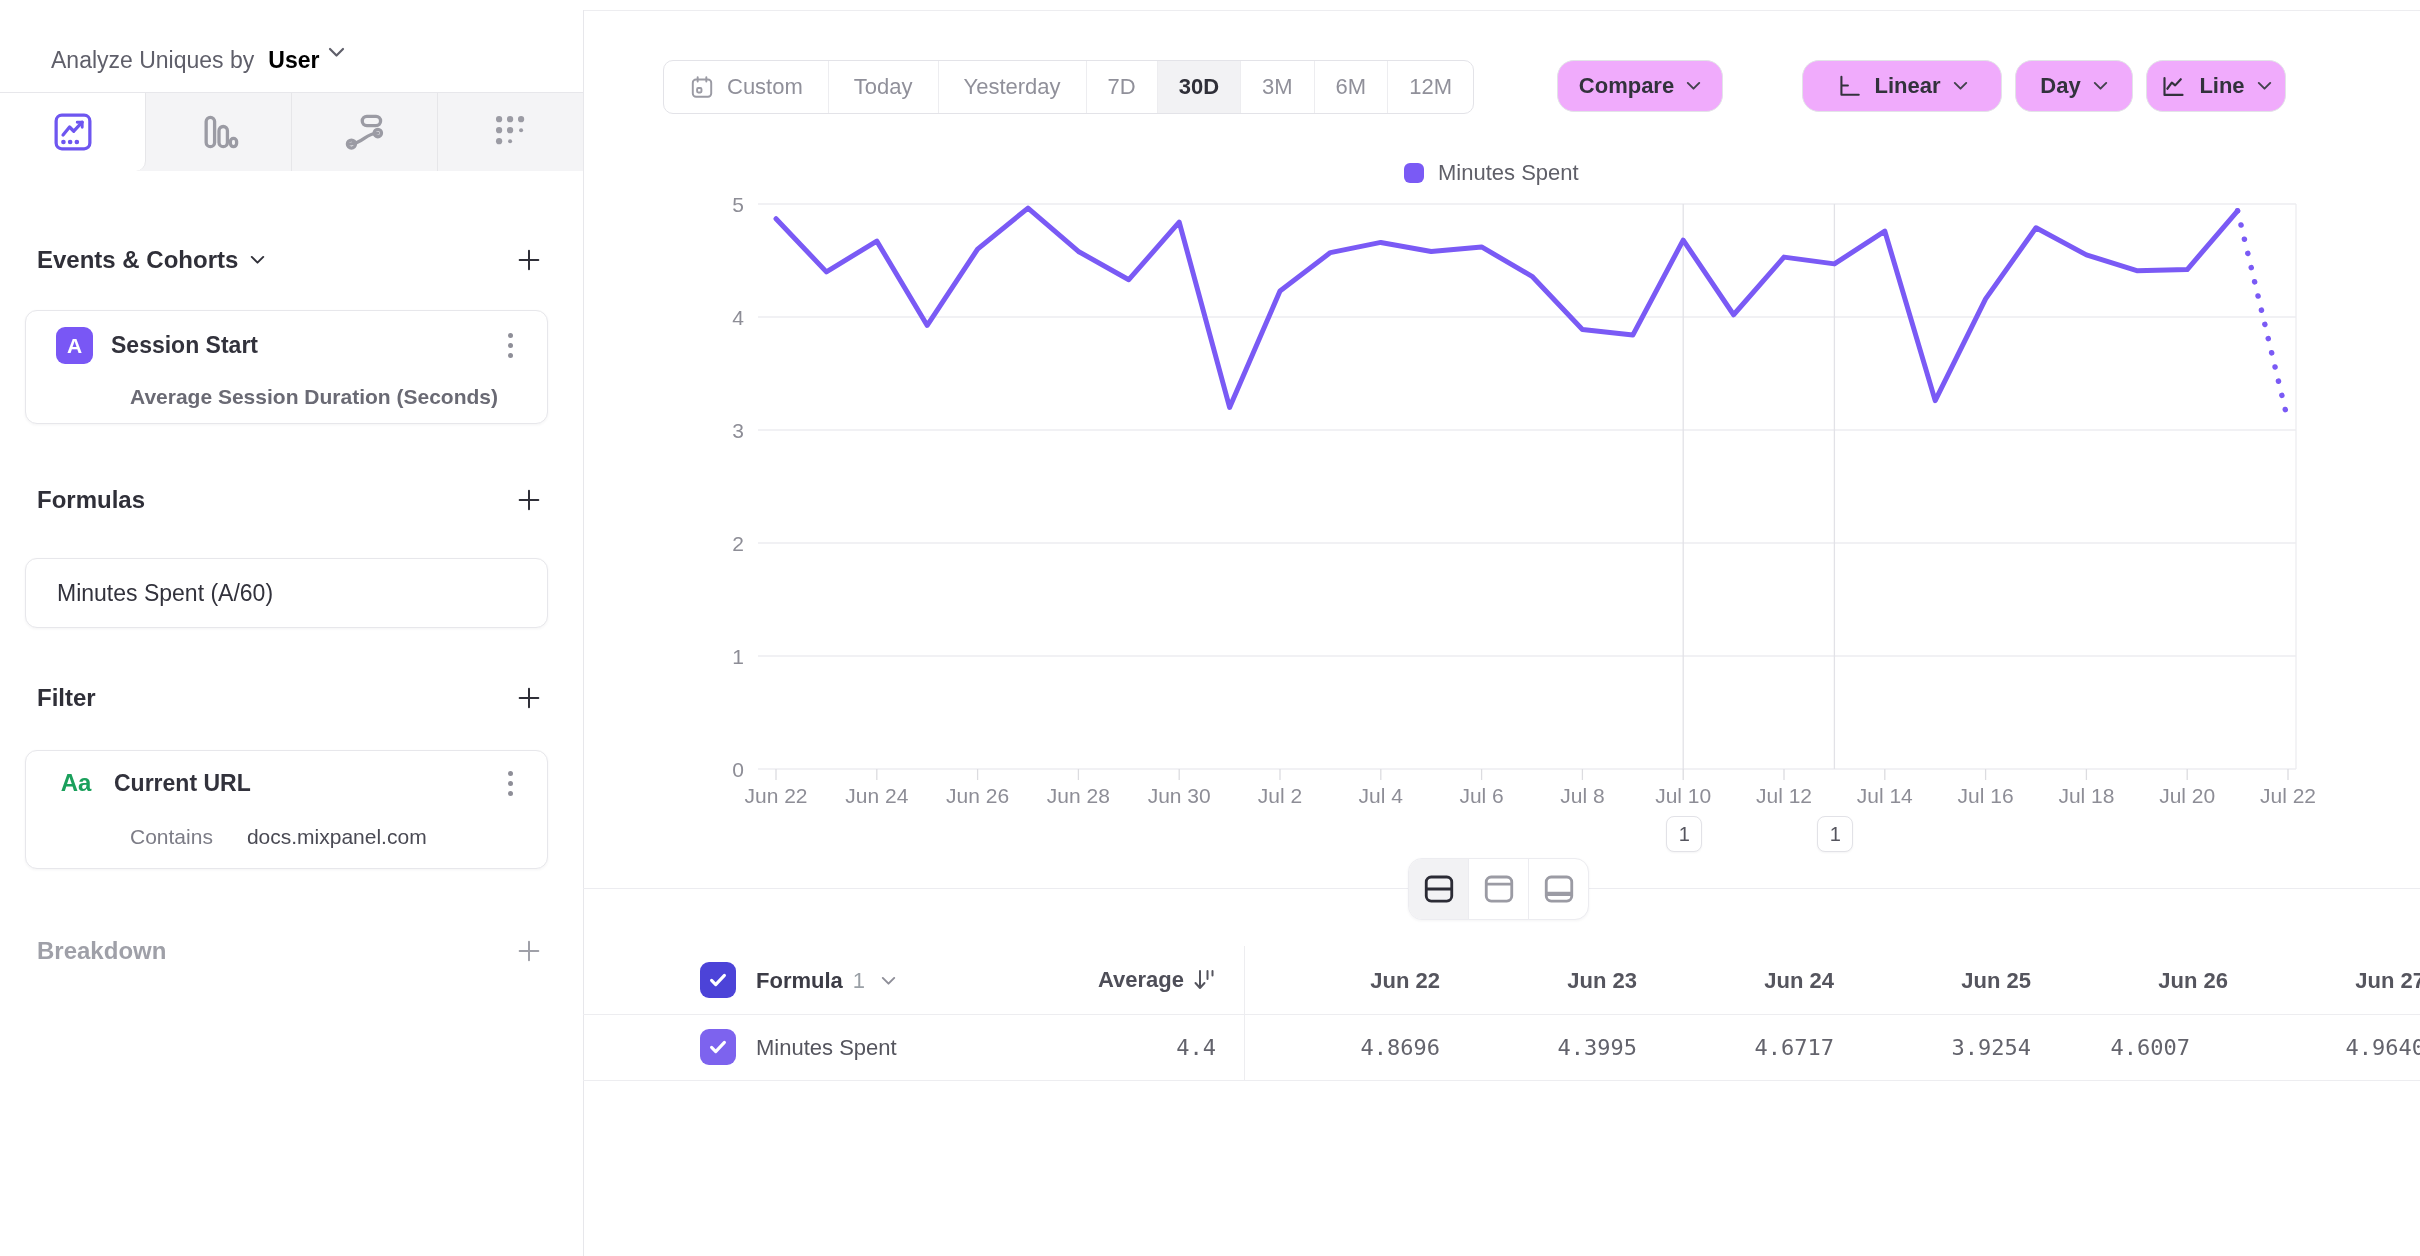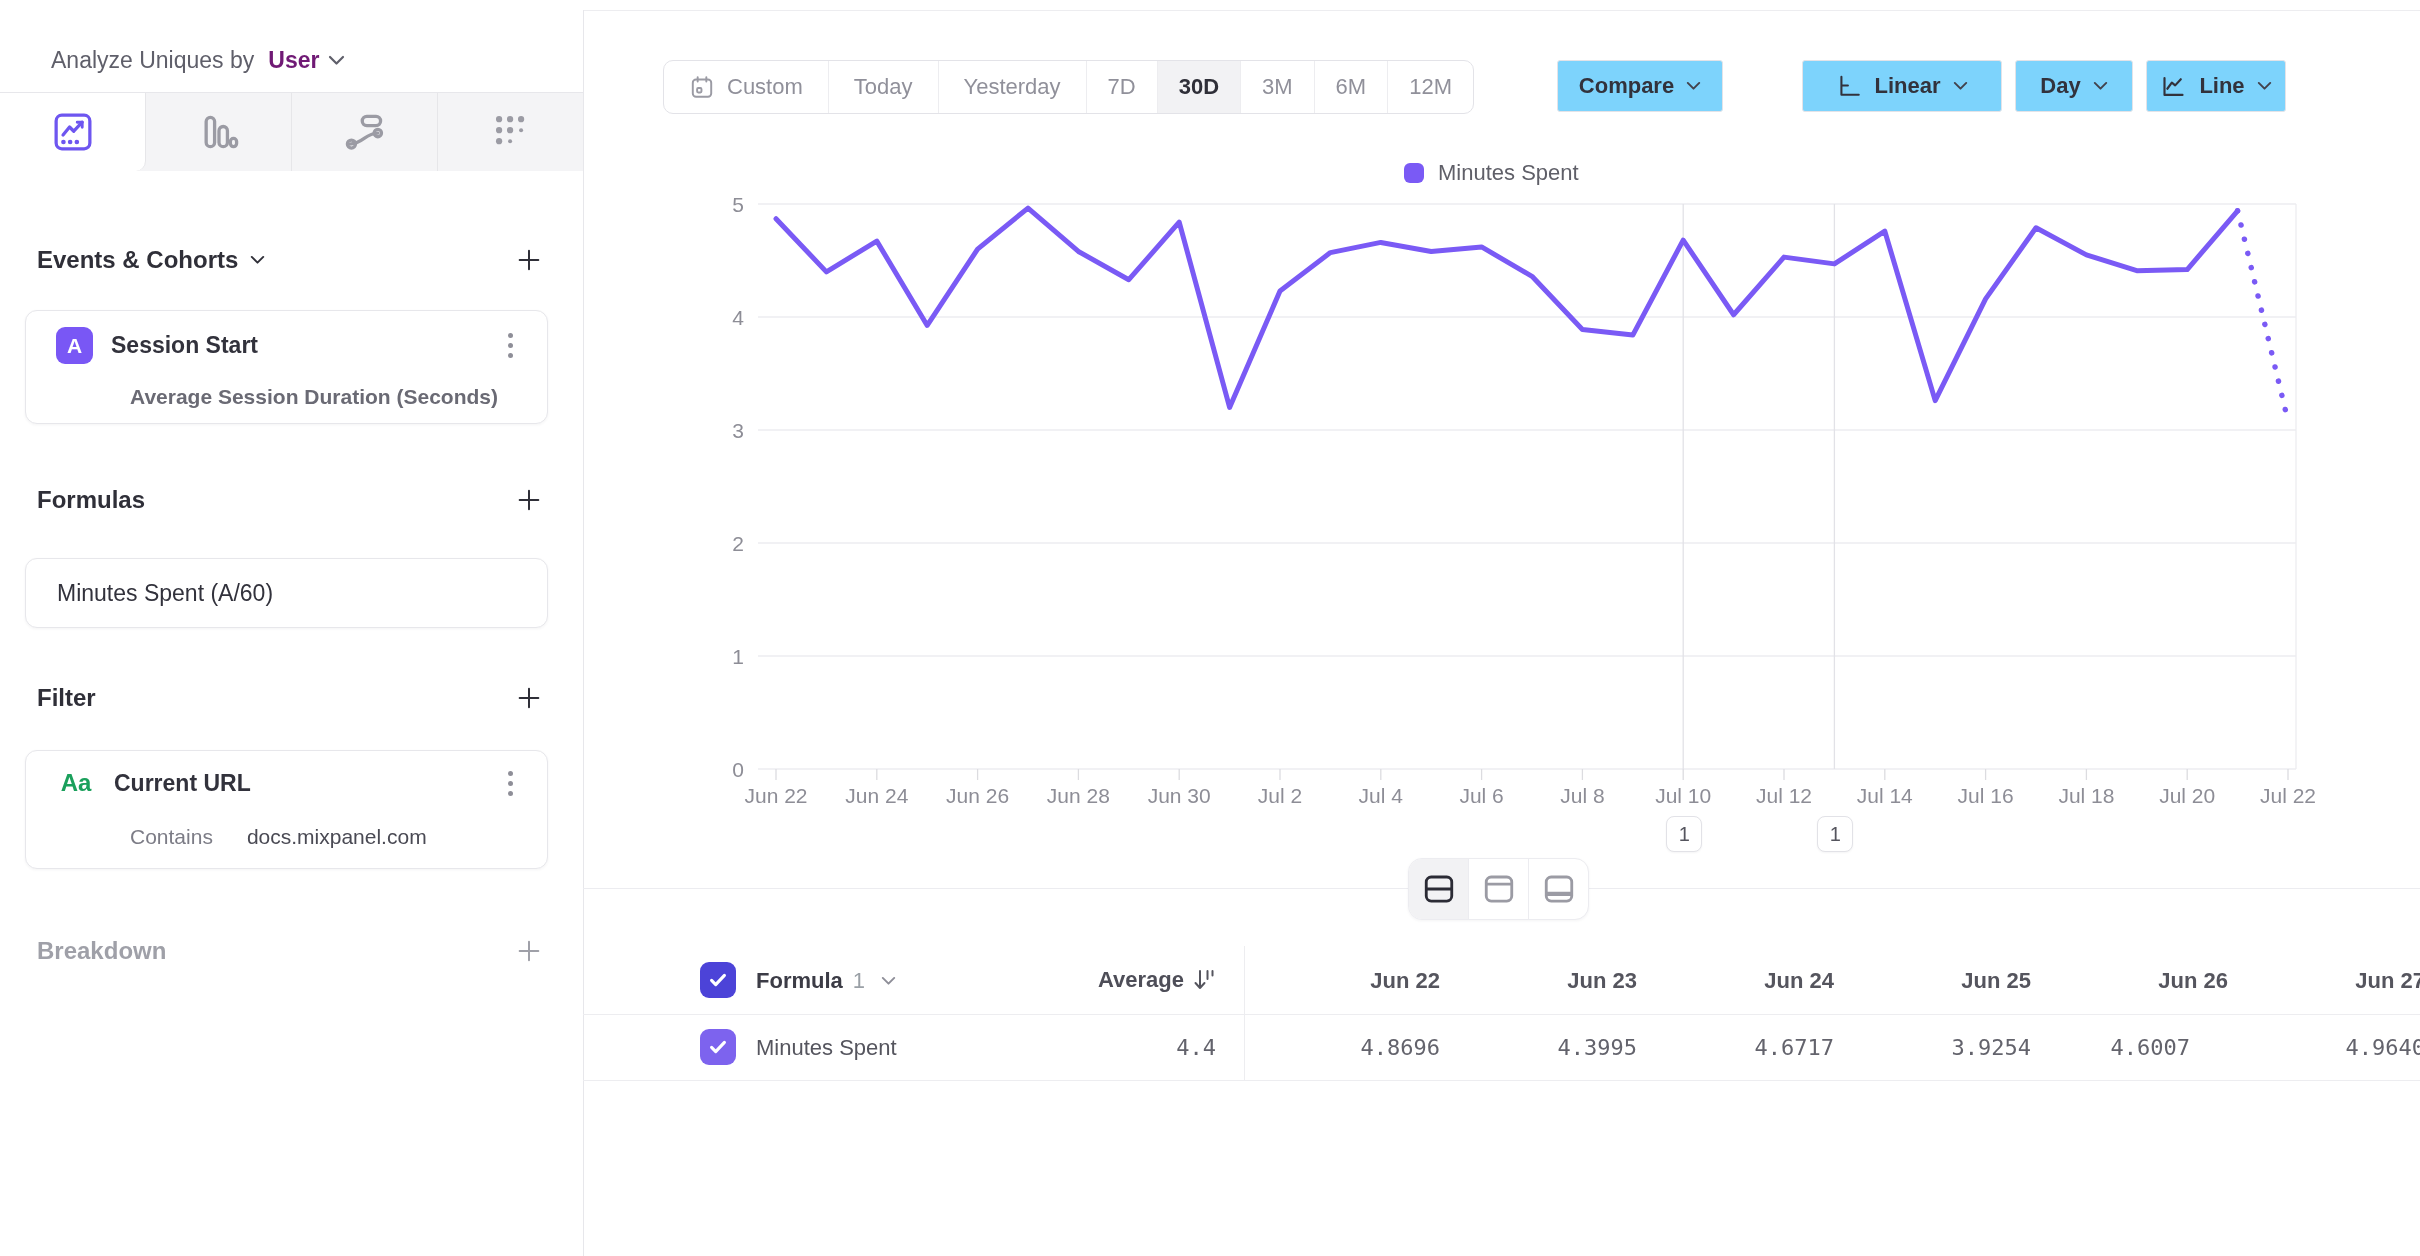--- a/index.html
+++ b/index.html
@@ -5,21 +5,21 @@
   html,body{margin:0;padding:0;}
   body{width:2420px;height:1256px;font-family:"Liberation Sans",sans-serif;background:#fff;color:#32323c;}
   .app{position:relative;width:2420px;height:1256px;overflow:hidden;background:#fff;}
   .abs{position:absolute;}
   .top-line{left:0;top:10px;width:2420px;height:1px;background:#ededf0;}
 
   
   .sidebar{left:0;top:0;width:583px;height:1246px;top:10px;border-right:1px solid #e7e7eb;background:#fff;}
   .sb-header{left:51px;top:26px;height:48px;display:flex;align-items:center;gap:14px;font-size:23px;}
   .sb-header .lbl{color:#5f5f6a;}
-  .sb-header .val{color:#701a75;font-weight:700;display:flex;align-items:center;gap:9px;cursor:pointer;}
+  .sb-header .val{color:#000000;font-weight:700;display:flex;align-items:flex-start;gap:9px;cursor:pointer;}
   .tabstrip{left:0;top:82px;width:583px;height:78px;background:#f4f4f6;border-top:1px solid #e7e7eb;display:flex;}
   .tabcell{width:145.75px;display:flex;align-items:center;justify-content:center;border-right:1px solid #e6e6e9;cursor:pointer;}
   .tabcell:last-child{border-right:none;}
   .tabcell.active{background:#fff;border-bottom-right-radius:10px;}
   .sec-head{left:37px;width:509px;display:flex;align-items:center;justify-content:space-between;height:40px;}
   .sec-title{font-size:24px;font-weight:700;color:#2f2f38;display:flex;align-items:center;gap:12px;}
   .sec-head.muted .sec-title{color:#9fa0a8;}
   .card{left:25px;width:521px;background:#fff;border:1px solid #e7e7eb;border-radius:12px;box-shadow:0 1px 3px rgba(40,40,60,.05);}
   .card-line1{position:absolute;left:30px;right:24px;display:flex;align-items:center;gap:18px;}
   .badge-a{width:37px;height:37px;border-radius:9px;display:flex;align-items:center;justify-content:center;color:#fff;font-size:21px;font-weight:700;}
@@ -31,21 +31,21 @@
   .filter-sub .val{color:#4a4a54;}
   .kebab{display:flex;flex-direction:column;gap:5px;align-items:center;width:26px;cursor:pointer;}
   .kebab i{width:5px;height:5px;border-radius:50%;background:#8e8e98;}
   .plus-btn{width:34px;height:34px;display:flex;align-items:center;justify-content:center;cursor:pointer;}
 
   
   .seg{left:663px;top:60px;height:52px;border:1px solid #e3e3e8;border-radius:10px;background:#fff;display:flex;align-items:stretch;overflow:hidden;}
   .seg-item{display:flex;align-items:center;gap:12px;padding:0 25px;font-size:22px;color:#90909a;border-right:1px solid #ededf0;cursor:pointer;white-space:nowrap;}
   .seg-item:last-child{border-right:none;}
   .seg-item.active{background:#f2f2f4;color:#2f2f38;font-weight:700;}
-  .tb-btn{top:60px;height:52px;border:1px solid #e3e3e8;border-radius:3px;background:#7dd3fc;display:flex;align-items:center;justify-content:center;gap:12px;font-size:22px;font-weight:700;color:#32323c;cursor:pointer;}
+  .tb-btn{top:60px;height:52px;border:1px solid #e3e3e8;border-radius:17px;background:#f0abfc;display:flex;align-items:center;justify-content:center;gap:12px;font-size:22px;font-weight:700;color:#32323c;cursor:pointer;}
 
   
   .legend{left:1404px;top:160px;display:flex;align-items:center;gap:14px;font-size:22px;color:#5f5f68;}
   .legend .sw{width:20px;height:20px;border-radius:6px;}
   #chart{left:0;top:0;pointer-events:none;}
   .annot-badge{width:34px;height:34px;background:#fff;border:1px solid #e2e2e7;border-radius:8px;font-size:20px;color:#55555e;display:flex;align-items:center;justify-content:center;cursor:pointer;box-shadow:0 1px 2px rgba(40,40,60,.05);}
 
   
   .main-divider{left:583px;top:888px;width:1837px;height:1px;background:#ececf0;}
   .viewpill{left:1408px;top:858px;height:60px;background:#fff;border:1px solid #ececf0;border-radius:14px;display:flex;overflow:hidden;box-shadow:0 1px 3px rgba(40,40,60,.05);}

